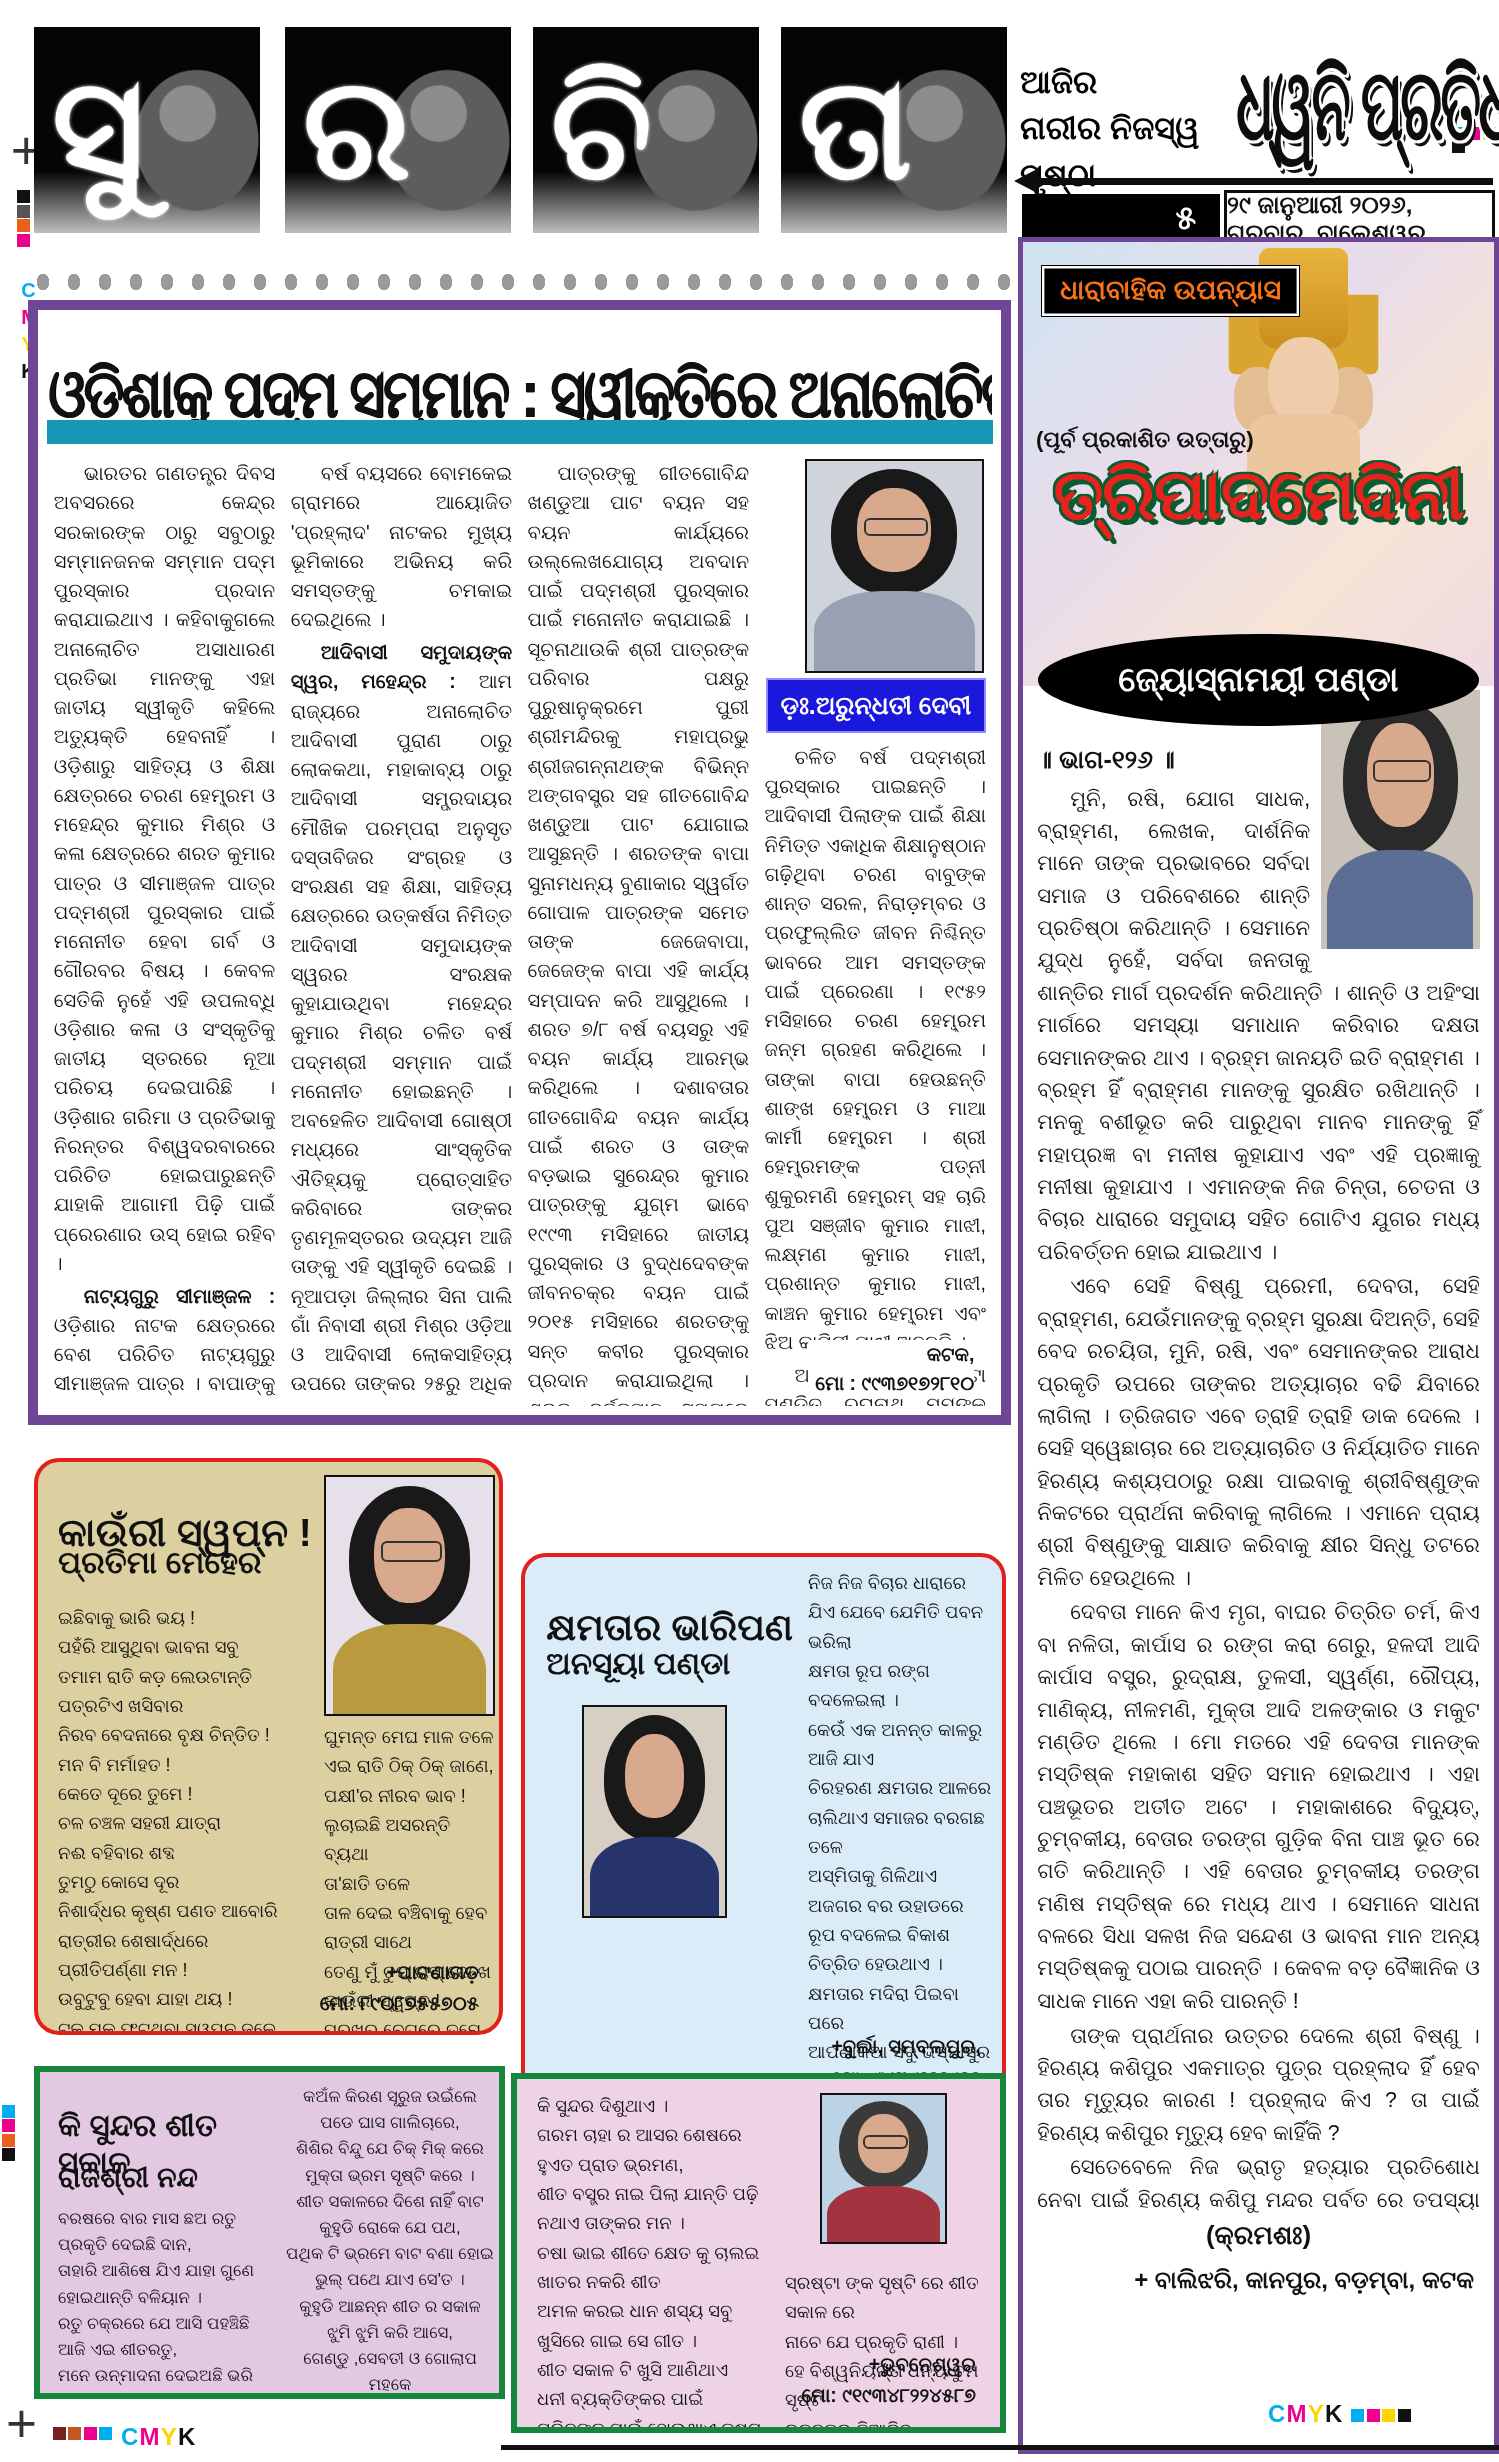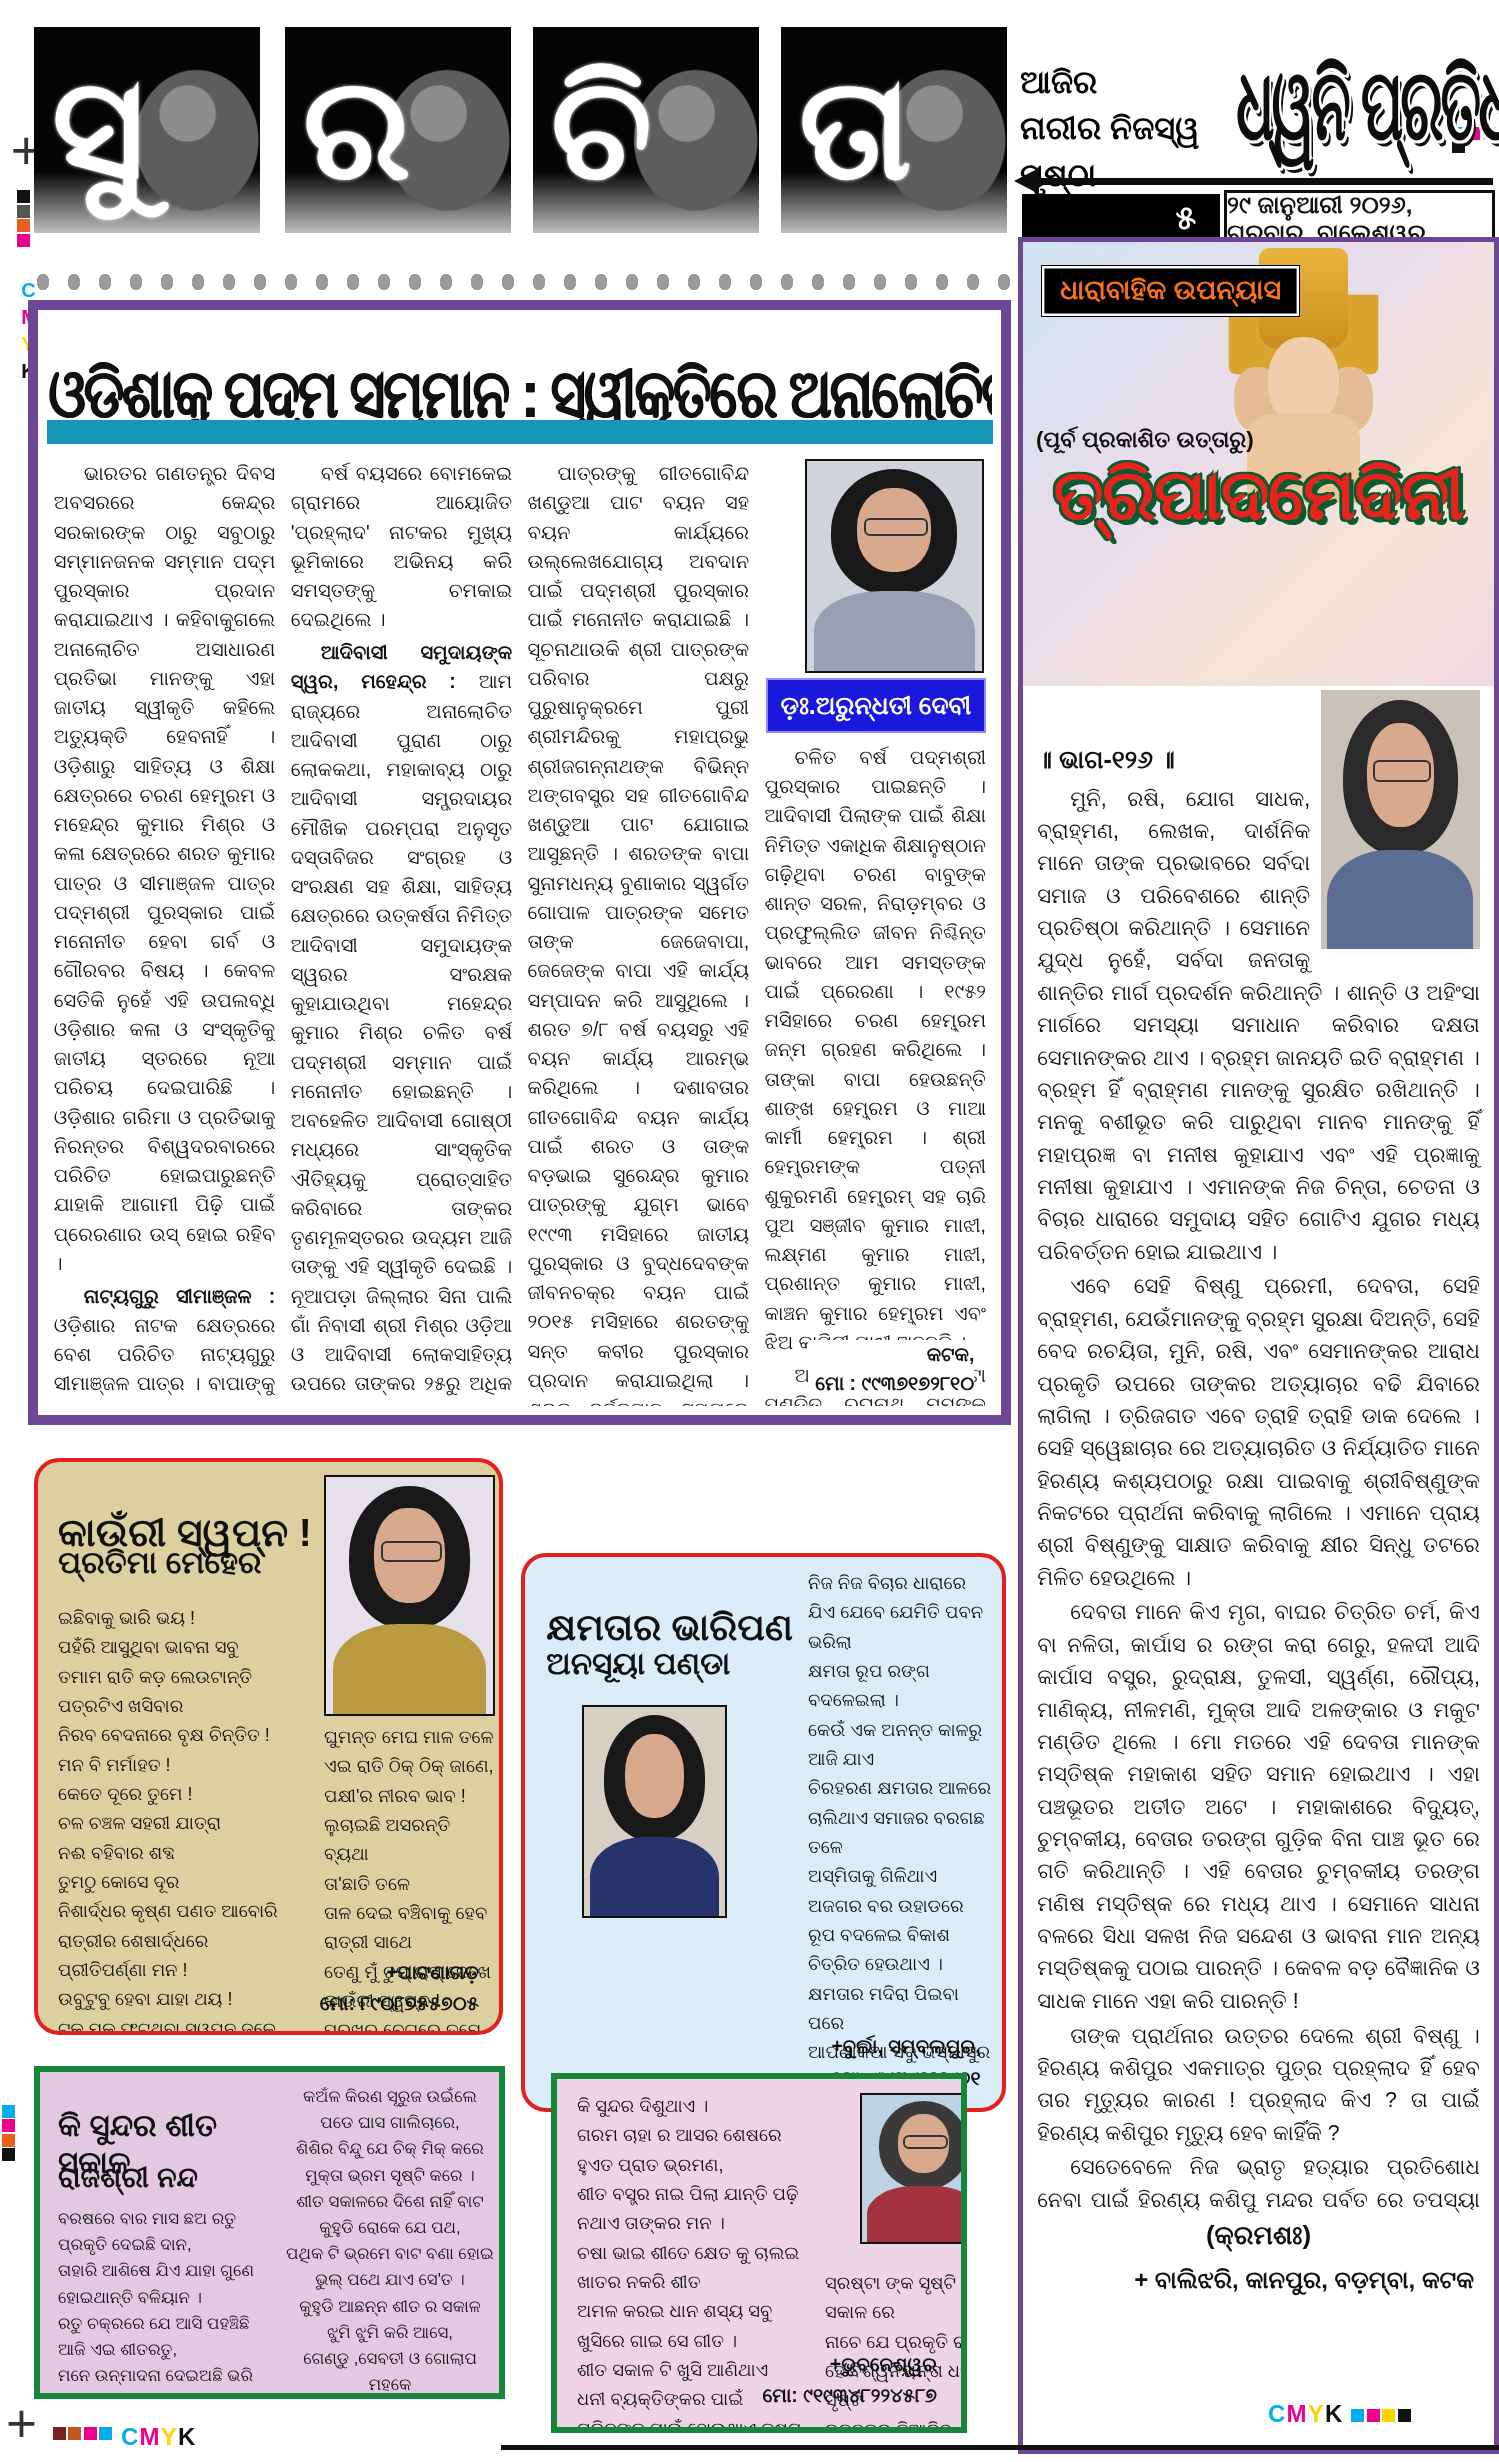--- a/index.html
+++ b/index.html
@@ -117,21 +117,21 @@
   .blue-colB{position:absolute;left:283px;top:12px;width:188px;}
   .bluebox .psign{right:21.3px;bottom:14.2px;}
 
   .lavbox{left:34px;top:2066px;width:471px;height:333px;background:#e3c8e2;border:6px solid #15873a;}
   .lavbox .ptitle{left:18px;top:9.5px;font-size:31px;width:213px;}
   .lavbox .pauthor{left:18px;top:89px;font-size:28.4px;}
   .lav-colA{position:absolute;left:18px;top:134px;width:209px;}
   .lav-colB{position:absolute;left:242px;top:12px;width:216px;text-align:center;}
   .lavbox .pline{font-size:16.6px;line-height:1.58;}
 
-  .pinkbox{left:511px;top:2073px;width:416px;height:360px;background:#eed2e5;border:6px solid #15873a;margin-left:40px;}
+  .pinkbox{left:511px;top:2073px;width:495px;height:360px;background:#eed2e5;border:6px solid #15873a;}
   .pink-colA{position:absolute;left:20px;top:13px;width:237px;}
   .pink-photo{position:absolute;left:303px;top:14.2px;width:123px;height:147px;background:#bcd3e6;}
   .pink-photo .ph-body{background:#a3333f;}
   .pink-colB{position:absolute;left:268px;top:190px;width:207px;}
   .pinkbox .psign{right:24px;bottom:15.4px;}
 
   .bottom-rule{left:501px;top:2445px;width:999px;height:4.7px;background:#111;}
 </style>
 </head>
 <body>
@@ -250,20 +250,21 @@
   <aside class="abs sidebar">
     <div class="hero">
       <div class="deity">
         <span class="crown"></span>
           <span class="face"></span>
           <span class="torso"></span>
       </div>
       <div class="kicker">ଧାରାବାହିକ ଉପନ୍ୟାସ</div>
       <div class="prevnote">(ପୂର୍ବ ପ୍ରକାଶିତ ଉତ୍ତାରୁ)</div>
       <div class="novel-title">ତ୍ରିପାଦମେଦିନୀ</div>
+      <div class="author-ellipse">ଜ୍ୟୋସ୍ନାମୟୀ ପଣ୍ଡା</div>
     </div>
 
     <div class="novel-body">
       <div class="novel-photo portrait" style="border:none;background:#c9c2b8;">
         <i class="ph-hair" style="background:#2a2a2a;"></i>
           <i class="ph-face"></i>
           <i class="ph-glass"></i>
           <i class="ph-body"></i>
       </div>
       <div class="novel-part">॥ ଭାଗ-୧୨୬ ॥</div>

